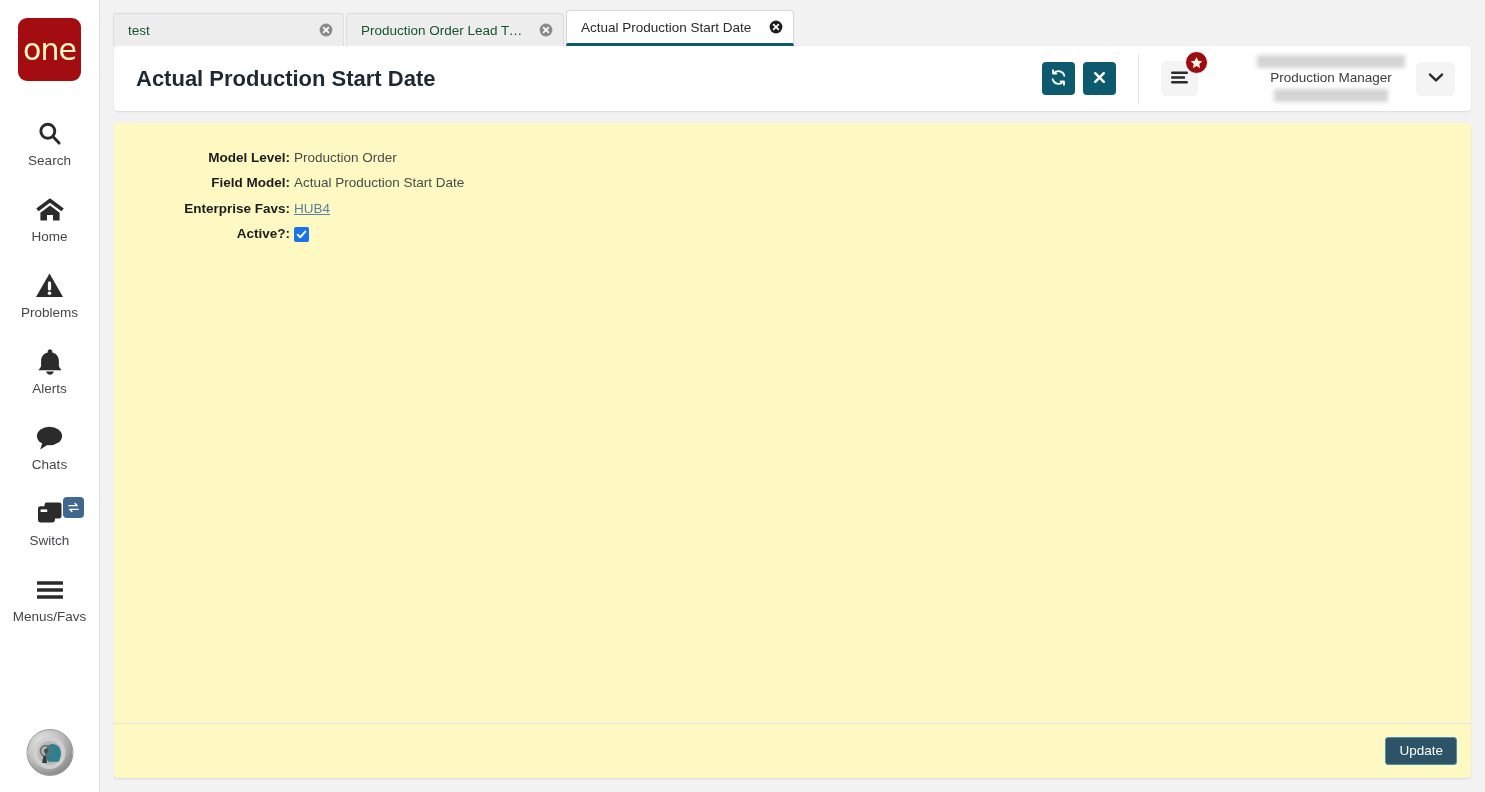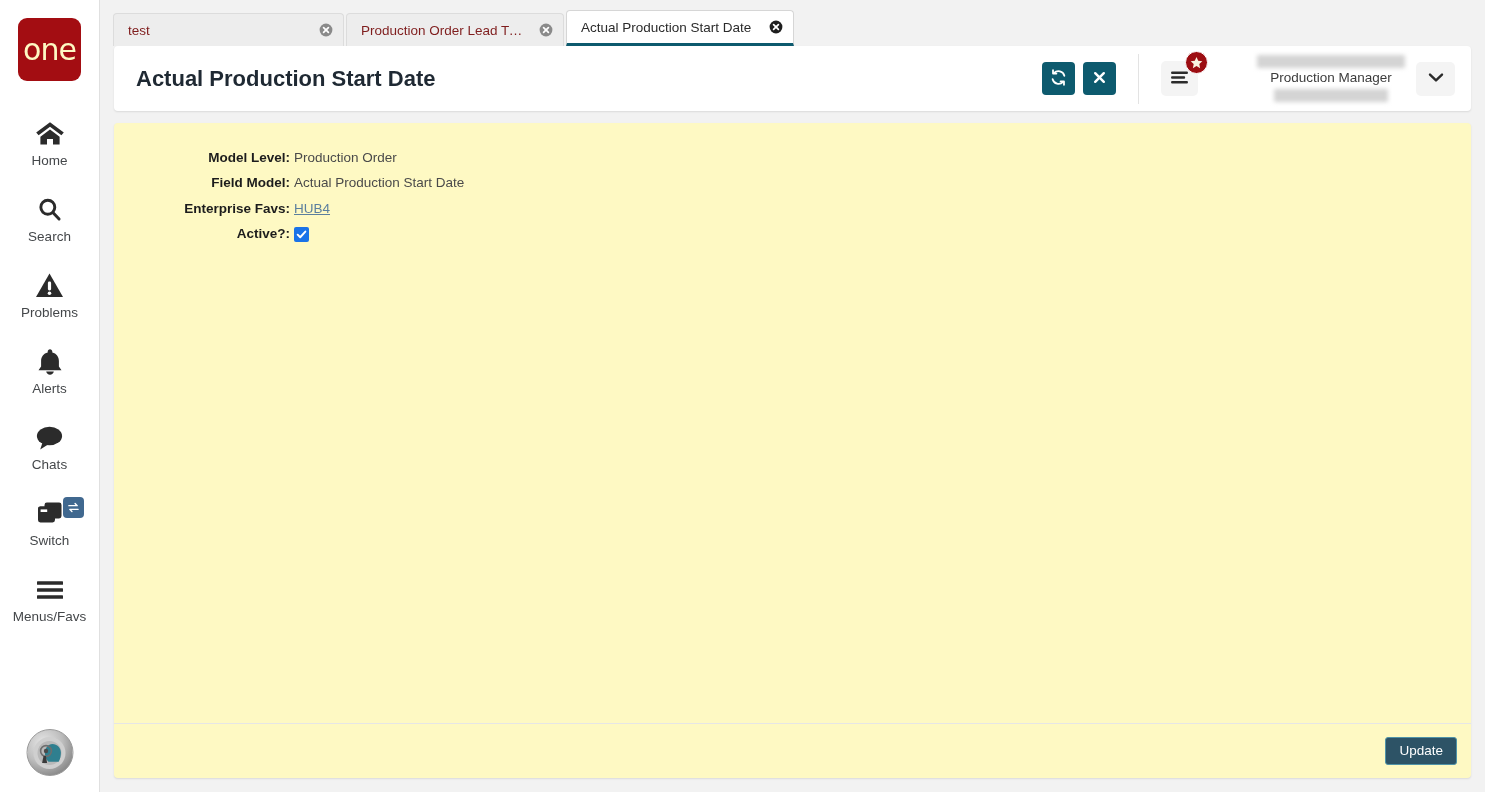--- a/index.html
+++ b/index.html
@@ -146,21 +146,21 @@
     border: 1px solid #dcdcdc;
     border-bottom: none;
     border-radius: 4px 4px 0 0;
     padding: 0 10px 0 14px;
     cursor: pointer;
     position: relative;
     min-width: 0;
   }
   .tab-title {
     font-size: 13.5px;
-    color: #7f1d1d;
+    color: #14532d;
     white-space: nowrap;
     overflow: hidden;
     text-overflow: ellipsis;
     flex: 1;
     padding-right: 14px;
   }
   .tab.active {
     background: #ffffff;
     border-color: #d6d6d6;
     border-bottom: 3px solid #0d5a6e;
@@ -395,36 +395,36 @@
   <aside class="sidebar">
 
     <div class="logo">
       <span class="logo-text">one</span>
     </div>
 
     <nav class="nav">
 
       <div class="nav-item">
         <span class="nav-icon">
+          <svg width="27" height="27" viewBox="0 0 24 24" fill="none" stroke="#2b2b2b" stroke-width="2.6" stroke-linecap="round">
+            <circle cx="10.5" cy="10" r="6.2"></circle>
+            <line x1="15.2" y1="14.8" x2="20.5" y2="20.5"></line>
+          </svg>
+        </span>
+        <span class="nav-label">Search</span>
+      </div>
+
+      <div class="nav-item">
+        <span class="nav-icon">
           <svg width="30" height="27" viewBox="0 0 30 27" fill="#2b2b2b">
             <path d="M15 2.2 L1.2 12.4 L3.6 15.3 L15 6.7 L26.4 15.3 L28.8 12.4 Z"></path>
             <path d="M15 9.6 L5.4 16.8 V24.6 H12 V19 H18 V24.6 H24.6 V16.8 Z"></path>
           </svg>
         </span>
         <span class="nav-label">Home</span>
-      </div>
-
-      <div class="nav-item">
-        <span class="nav-icon">
-          <svg width="27" height="27" viewBox="0 0 24 24" fill="none" stroke="#2b2b2b" stroke-width="2.6" stroke-linecap="round">
-            <circle cx="10.5" cy="10" r="6.2"></circle>
-            <line x1="15.2" y1="14.8" x2="20.5" y2="20.5"></line>
-          </svg>
-        </span>
-        <span class="nav-label">Search</span>
       </div>
 
       <div class="nav-item">
         <span class="nav-icon">
           <svg width="29" height="27" viewBox="0 0 29 27">
             <path d="M14.5 1.5 L28 25 H1 Z" fill="#2b2b2b"></path>
             <rect x="12.9" y="9.5" width="3.2" height="9" rx="1.4" fill="#ffffff"></rect>
             <circle cx="14.5" cy="21.3" r="1.8" fill="#ffffff"></circle>
           </svg>
         </span>

